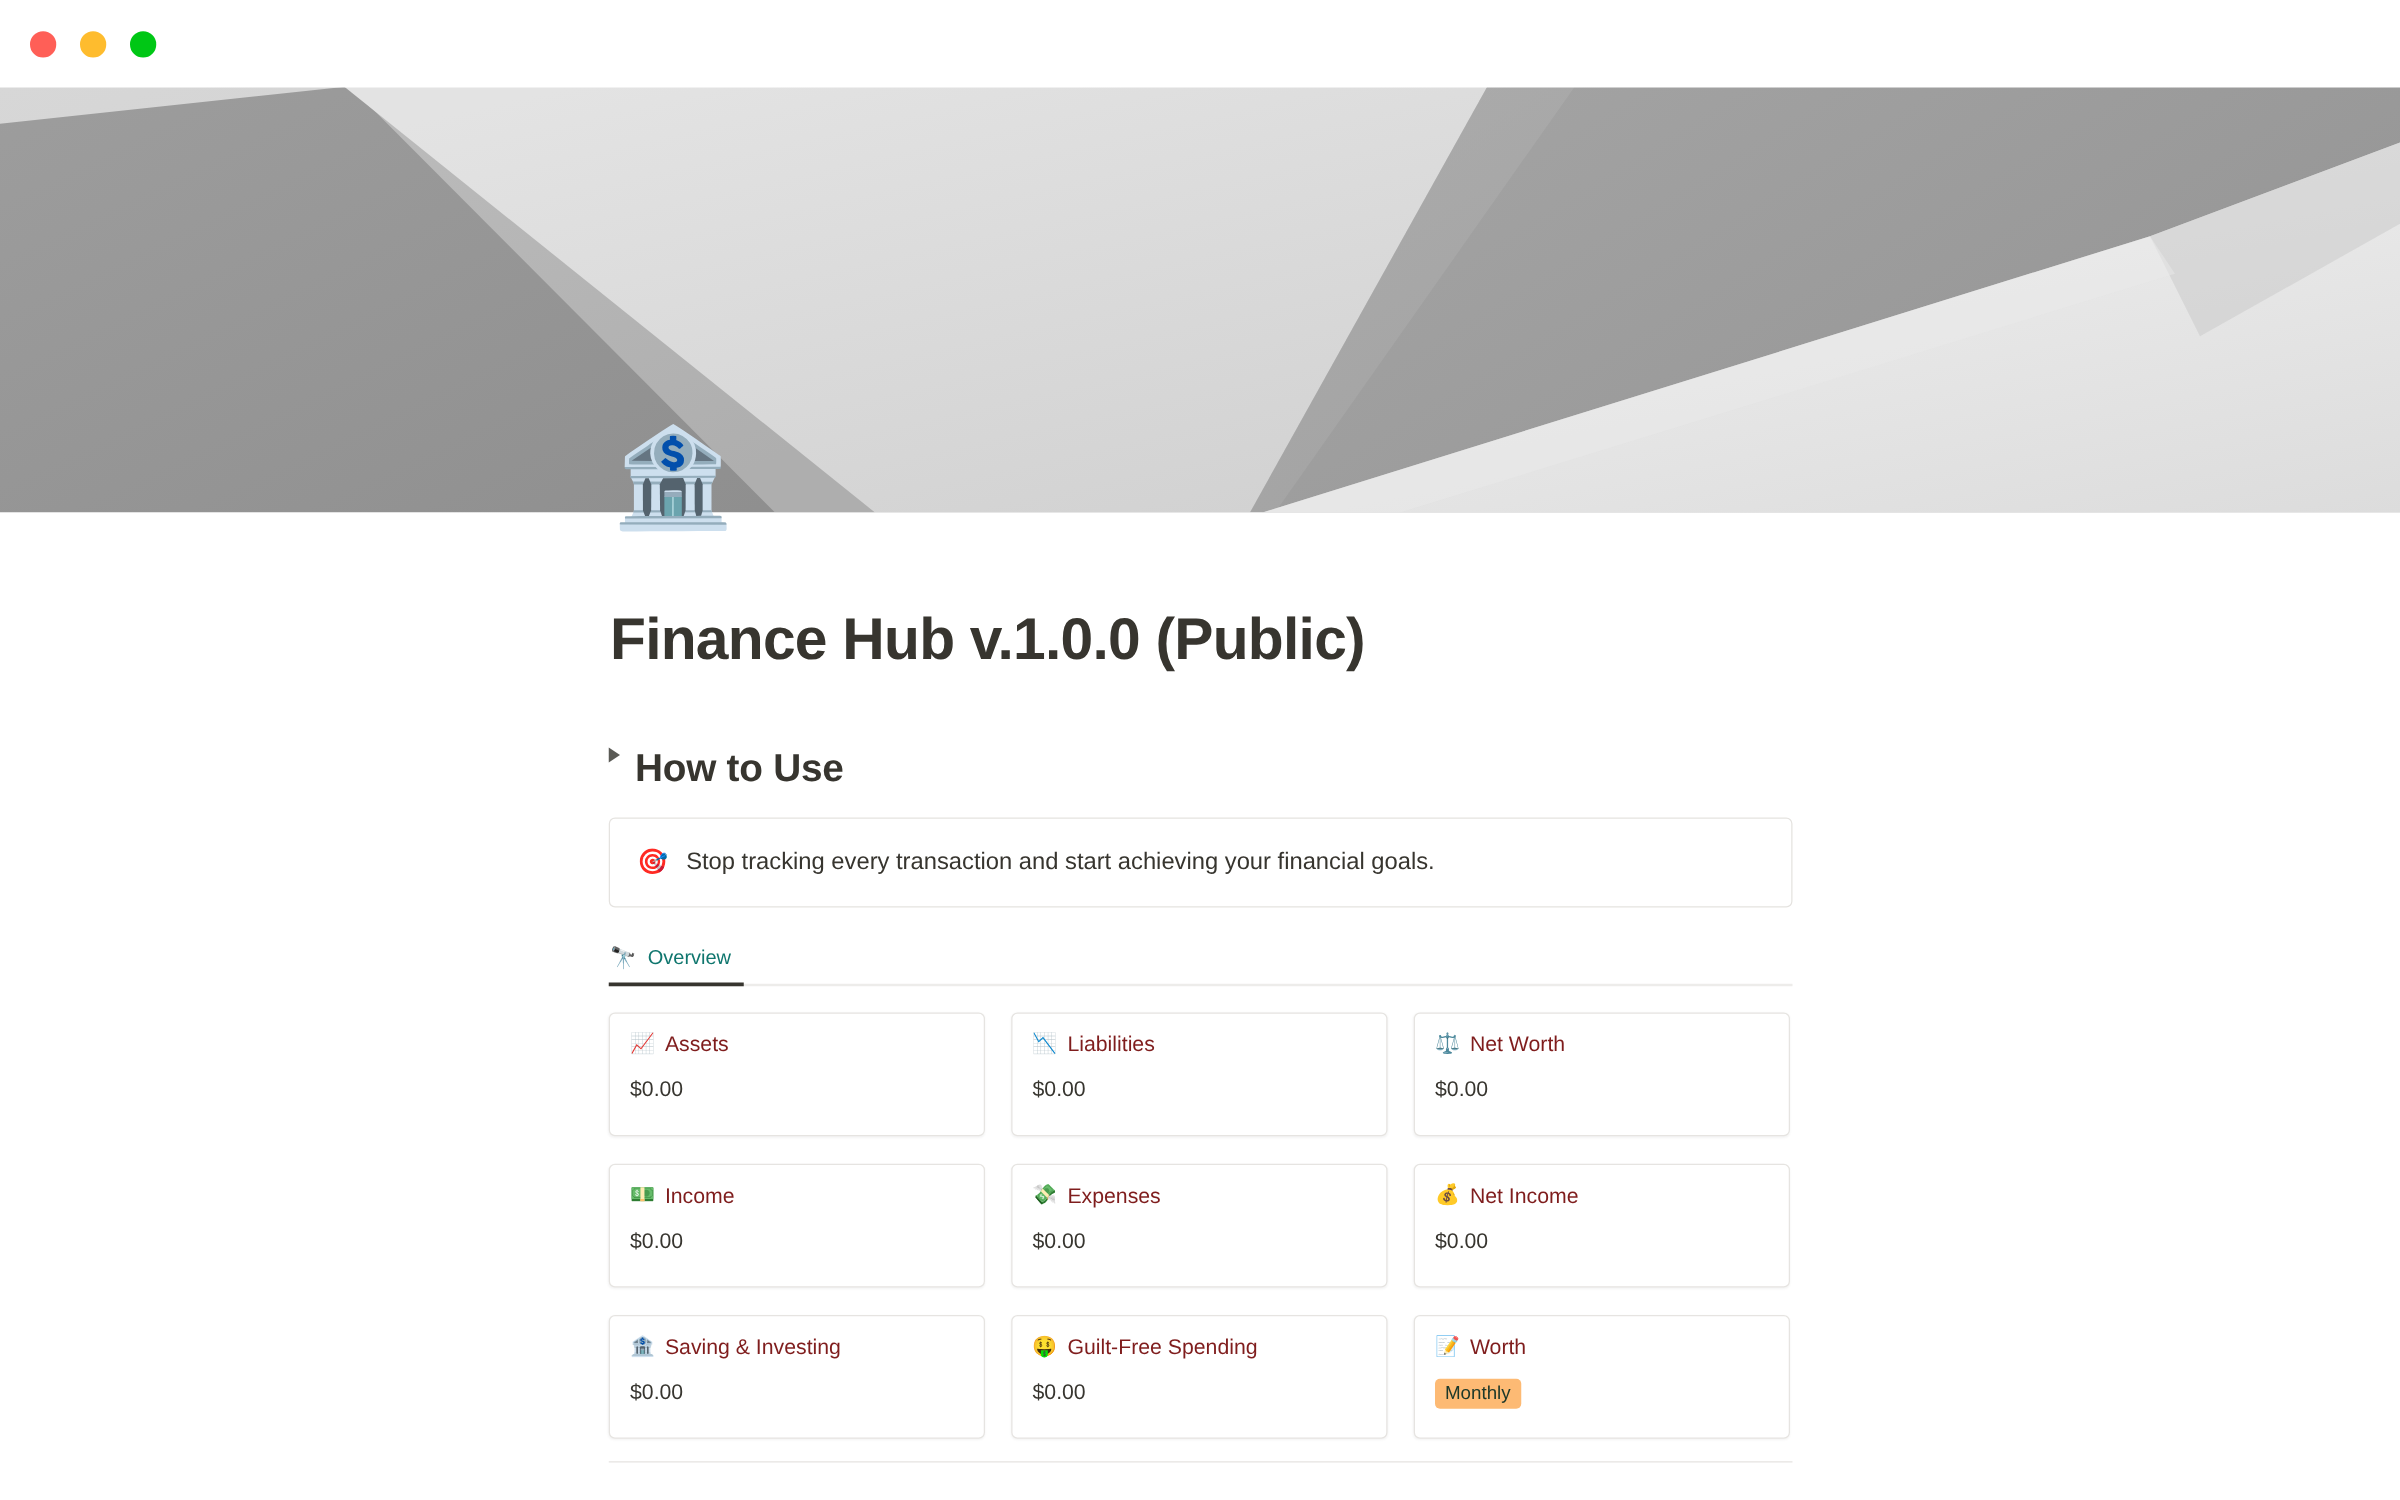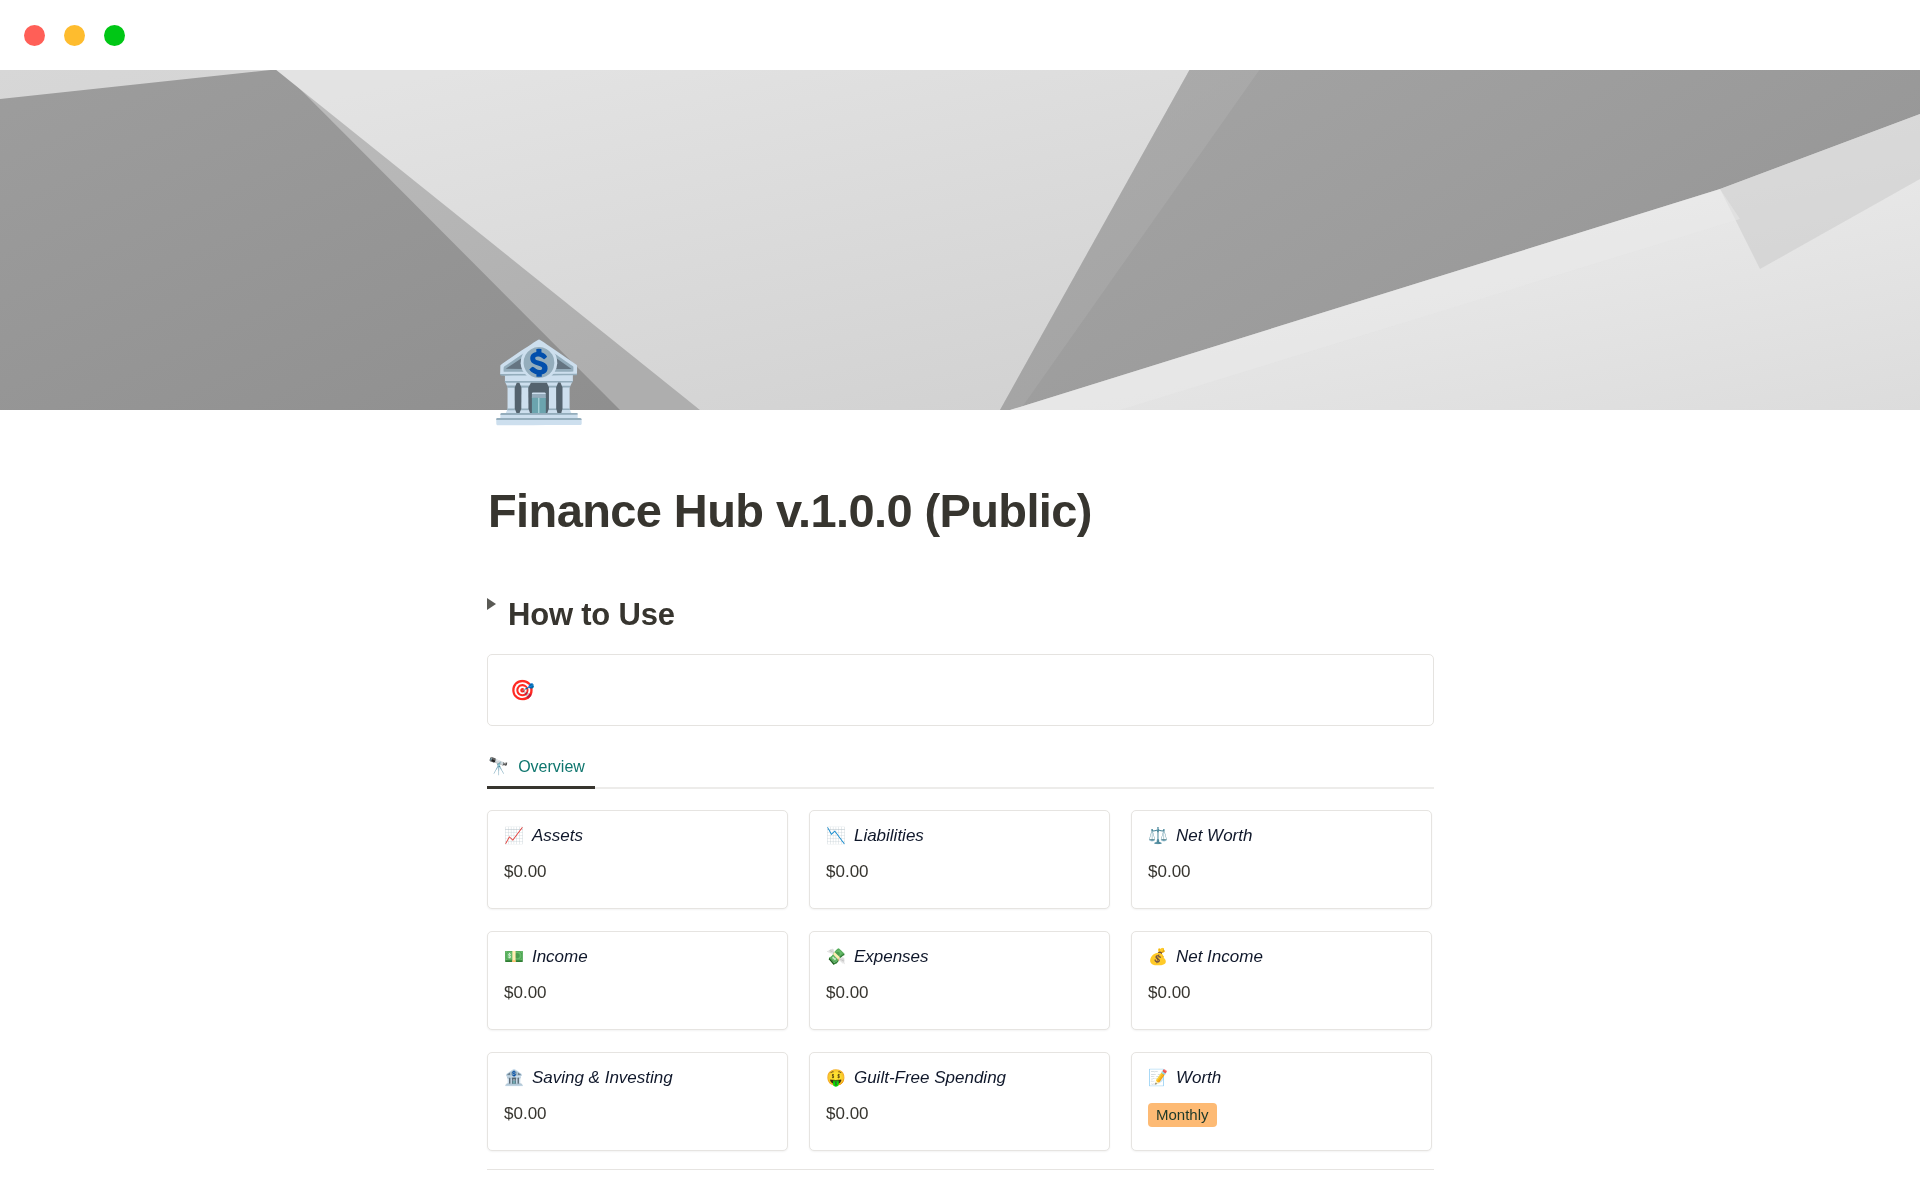--- a/index.html
+++ b/index.html
@@ -172,22 +172,21 @@
   .card-head {
     display: flex;
     align-items: center;
     gap: 8px;
     margin-bottom: 14px;
   }
   .card-emoji { font-size: 16px; line-height: 20px; flex: none; }
   .card-title {
     font-size: 17px;
     line-height: 22px;
-    color: #0f172a;
-    font-style: italic;
+    color: #7f1d1d;
   }
   .card-value {
     font-size: 17px;
     line-height: 22px;
     color: #37352F;
   }
   .badge {
     display: inline-block;
     font-size: 15px;
     line-height: 20px;
@@ -269,20 +268,21 @@
 
     <div class="toggle-heading">
       <span class="toggle-arrow"></span>
       <span class="toggle-label">How to Use</span>
     </div>
 
   </div>
 
   <div class="callout">
     <span class="callout-emoji">🎯</span>
+    <span class="callout-text">Stop tracking every transaction and start achieving your financial goals.</span>
   </div>
 
   <div class="tabbar">
     <div class="tab active">
       <span class="tab-emoji">🔭</span>
       <span class="tab-label">Overview</span>
     </div>
   </div>
 
   <div class="cards">

